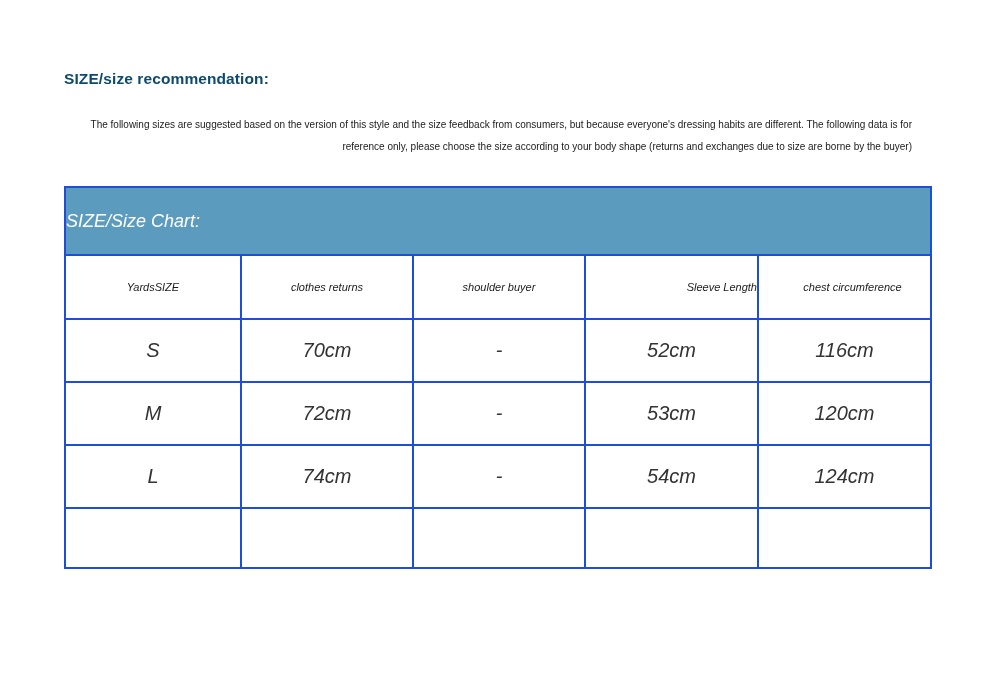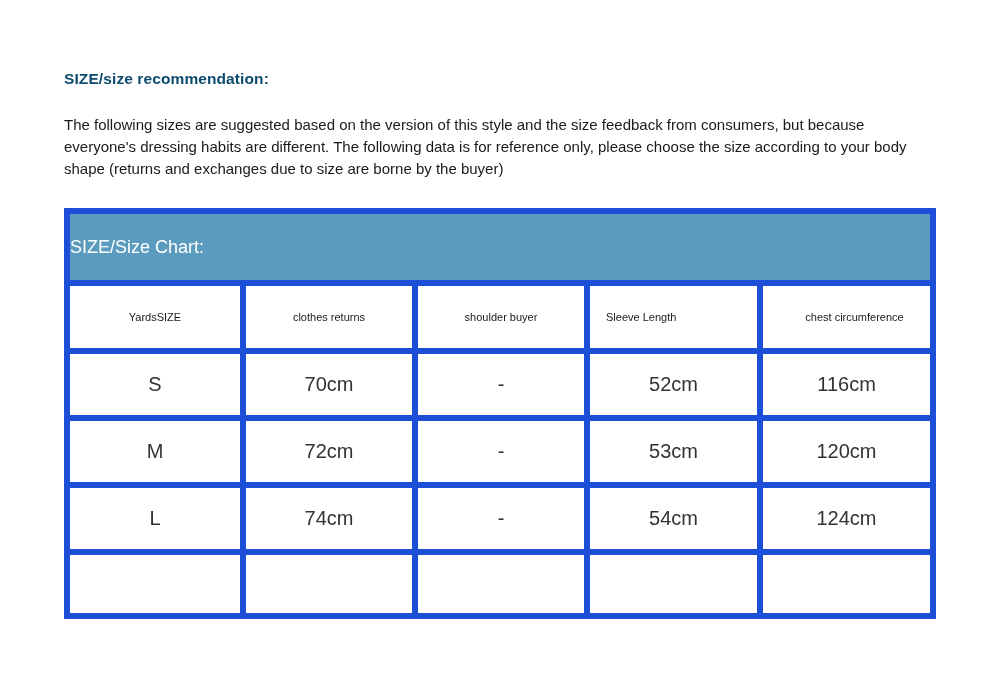--- a/index.html
+++ b/index.html
@@ -22,37 +22,39 @@
     width: 868px;
   }
   .heading {
     font-size: 15.5px;
     font-weight: bold;
     color: #0c4a6e;
     letter-spacing: 0.1px;
     margin: 0 0 26px 0;
   }
   .intro {
-    font-size: 15px;
+    font-size: 10px;
     line-height: 22px;
     color: #1a1a1a;
     margin: 0 16px 28px 0;
     width: 848px;
+    text-align: right;
   }
   table.size-table {
     border-collapse: collapse;
     table-layout: fixed;
     width: 866px;
     background: #ffffff;
   }
   table.size-table td,
   table.size-table th {
-    border: 6px solid #1d4ed8;
+    border: 2px solid #1d4ed8;
     padding: 0;
     vertical-align: middle;
+    font-style: italic;
   }
   .title-row td {
     background: #5b9bbd;
     border: 1px solid #5b9bbd;
     height: 66px;
     padding-left: 18px;
     color: #ffffff;
     font-size: 18px;
     font-weight: normal;
     text-align: left;
@@ -67,22 +69,22 @@
   }
   .head-row td.left-pad {
     text-align: center;
   }
   .head-row td.wrap-cell {
     text-align: center;
     padding-left: 16px;
     line-height: 20px;
   }
   .head-row td.sleeve-cell {
-    text-align: left;
-    padding-left: 16px;
+    text-align: right;
+    padding-left: 9px;
   }
   .data-row td {
     height: 61px;
     font-size: 20px;
     color: #333333;
     text-align: center;
   }
   .empty-row td {
     height: 58px;
   }

